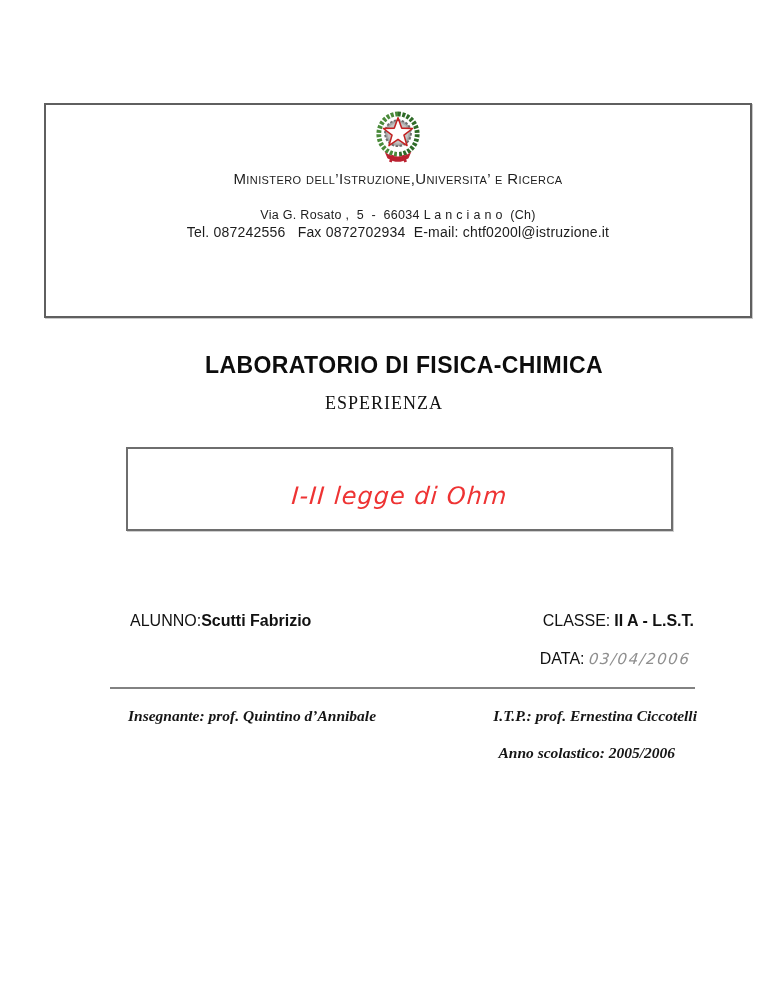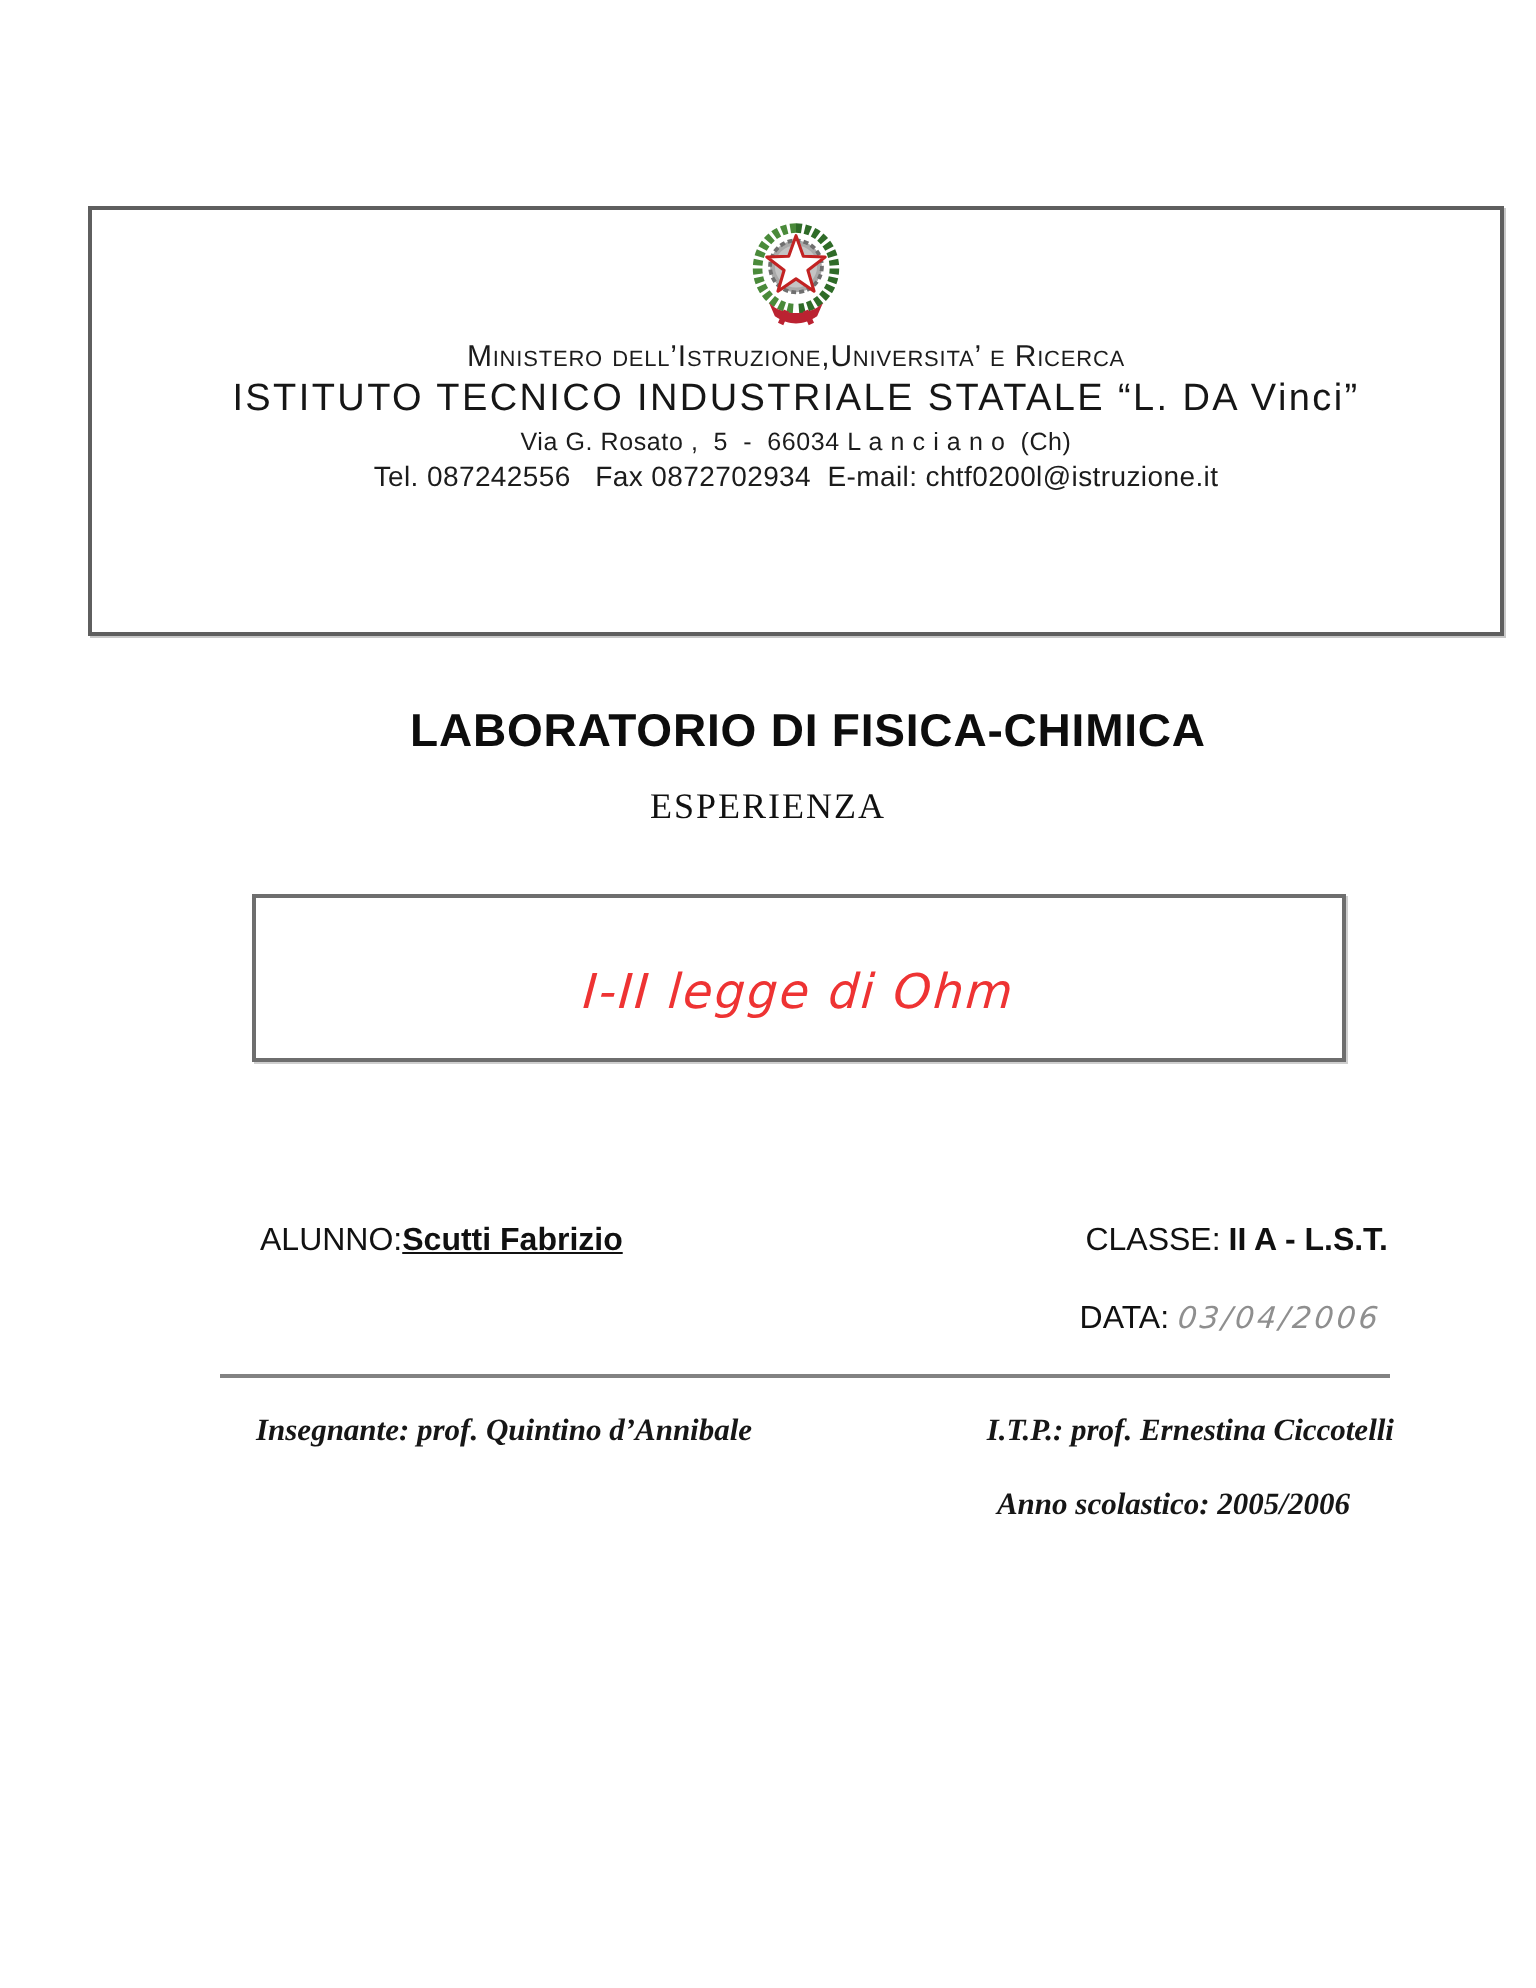--- a/index.html
+++ b/index.html
@@ -38,21 +38,21 @@
     white-space: pre;
   }
   .institute-name {
     margin-top: 2px;
     font-size: 19px;
     letter-spacing: 1.2px;
     color: #161616;
     white-space: pre;
   }
   .address-line {
-    margin-top: 3px;
+    margin-top: 21px;
     font-size: 12.5px;
     letter-spacing: 0.3px;
     color: #1c1c1c;
     white-space: pre;
   }
   .contact-line {
     margin-top: 2px;
     font-size: 14px;
     letter-spacing: 0.2px;
     color: #1c1c1c;
@@ -106,21 +106,21 @@
     font-family: "DejaVu Sans", sans-serif;
     font-style: italic;
     font-size: 24px;
     letter-spacing: 1px;
     transform: skewX(-4deg);
   }
 
   
   .student-row { position: absolute; top: 612px; left: 0; width: 100%; font-size: 16px; }
   .student-left { position: absolute; left: 130px; white-space: pre; }
-  .student-name { font-weight: bold; text-decoration: underline; }
+  .student-name { font-weight: bold; }
   .class-right { position: absolute; right: 74px; white-space: pre; }
   .class-value { font-weight: bold; margin-left: 4px; }
 
   .date-row { position: absolute; top: 650px; right: 78px; font-size: 16px; }
   .date-label { font-weight: normal; }
   .date-value {
     font-family: "DejaVu Sans", sans-serif;
     font-style: italic;
     font-size: 15px;
     letter-spacing: 1.5px;
@@ -165,21 +165,20 @@
     <svg class="emblem" viewBox="0 0 50 62" width="48" height="60" aria-hidden="true">
       <path d="M25,6 A20,21 0 0 0 25,48" fill="none" stroke="#4a8a3a" stroke-width="5" stroke-dasharray="3 1.6"></path>
       <path d="M25,6 A20,21 0 0 1 25,48" fill="none" stroke="#2f6b28" stroke-width="5" stroke-dasharray="3 1.6"></path>
       <circle cx="25" cy="26" r="13.5" fill="#a9a9a9" stroke="#6f6f6f" stroke-width="2" stroke-dasharray="2.6 1.6"></circle>
       <circle cx="25" cy="26" r="11" fill="#c4c4c4"></circle>
       <path d="M25,10 L28.8,20.7 L40.2,21.1 L31.2,28 L34.4,38.9 L25,32.5 L15.6,38.9 L18.8,28 L9.8,21.1 L21.2,20.7 Z" fill="#ffffff" stroke="#c22222" stroke-width="1.6" stroke-linejoin="round"></path>
       <path d="M11,45 C18,52 32,52 39,45 L36,52 C28,57 22,57 14,52 Z" fill="#bb2231"></path>
       <path d="M20,49 L17,56 M30,49 L33,56" stroke="#bb2231" stroke-width="3"></path>
     </svg>
     <div class="ministry-line">Ministero dell’Istruzione,Universita’ e Ricerca</div>
-    <div class="institute-name">ISTITUTO TECNICO INDUSTRIALE STATALE “L. DA Vinci”</div>
     <div class="address-line">Via G. Rosato ,  5  -  66034 L a n c i a n o  (Ch)</div>
     <div class="contact-line">Tel. 087242556   Fax 0872702934  E-mail: chtf0200l@istruzione.it</div>
   </div>
 
   <div class="main-title">LABORATORIO DI FISICA-CHIMICA</div>
   <div class="experience-label">ESPERIENZA</div>
 
   <div class="experience-box">
     <div class="experience-title" style="color: rgb(238, 51, 51);">I-II legge di Ohm</div>
   </div>

